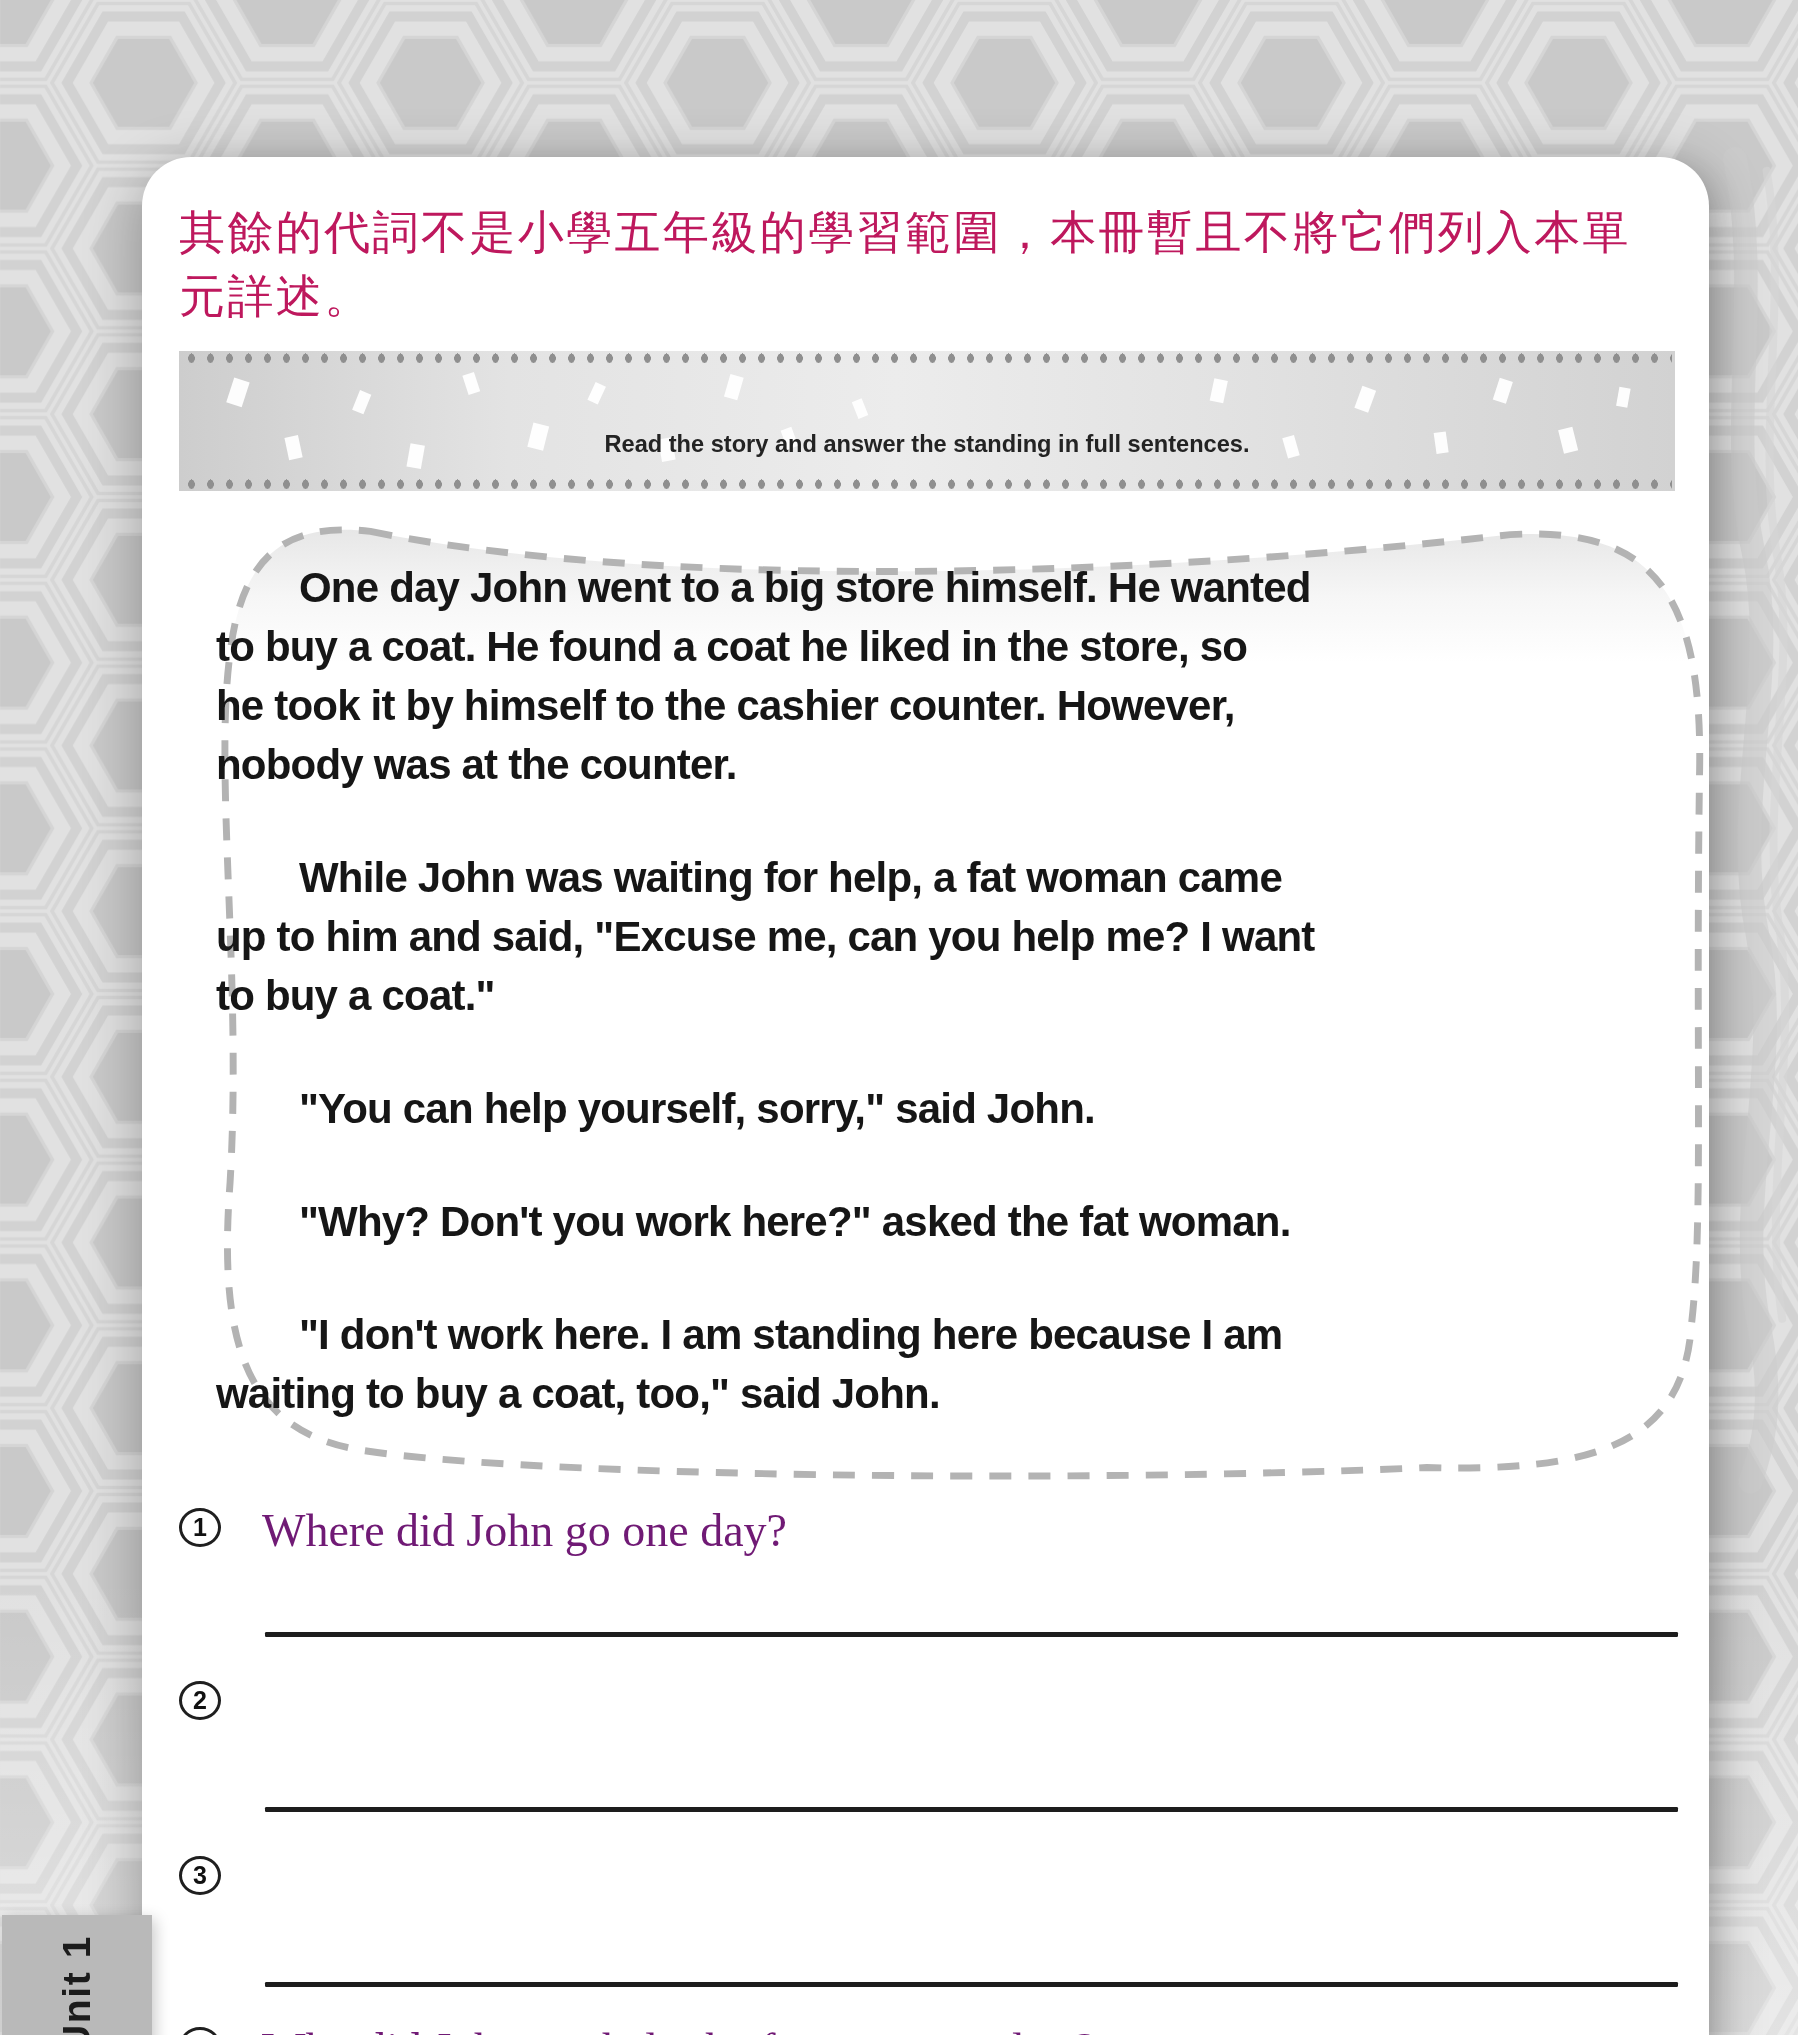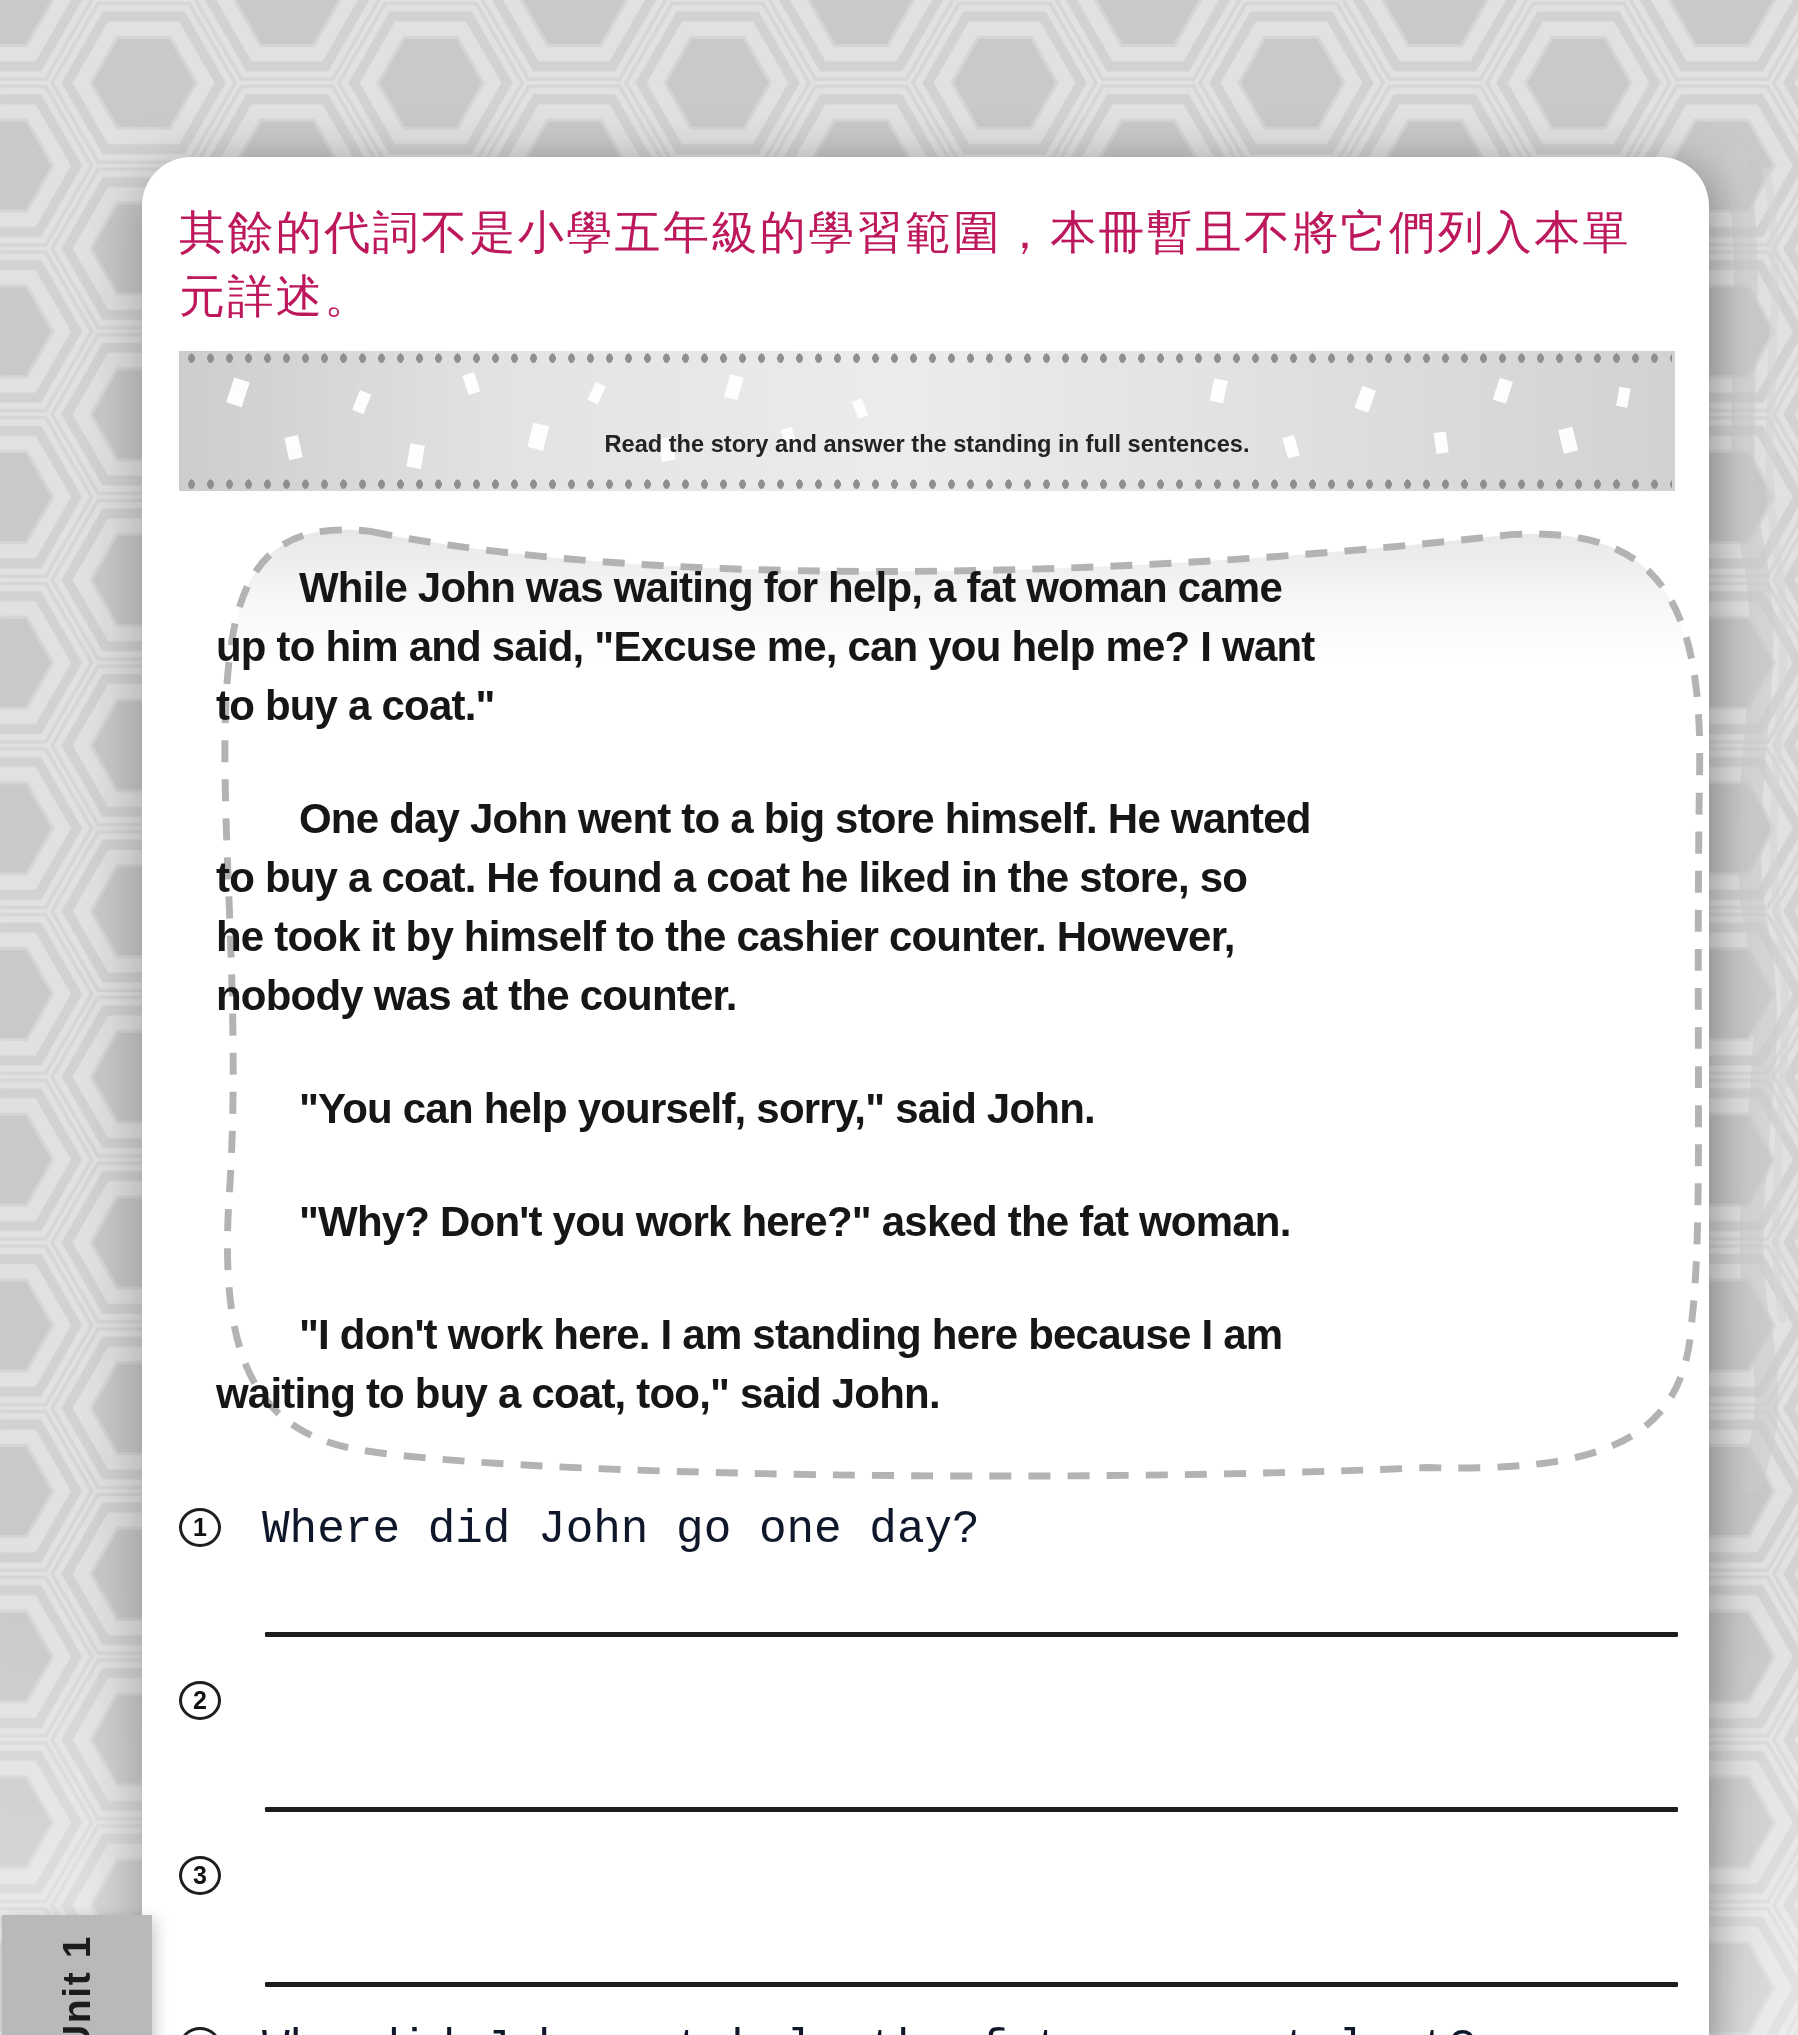--- a/index.html
+++ b/index.html
@@ -77,22 +77,22 @@
 
   
   .question{position:absolute;left:179px;width:1531px;display:flex;align-items:flex-start;z-index:2;}
   .qnum{
     flex:0 0 auto;width:42px;height:39px;margin-top:3.3px;
     border:3.7px solid #1f1f1f;border-radius:50%;
     display:flex;align-items:center;justify-content:center;
     font-weight:700;font-size:25px;color:#111;
   }
   .qtext{
-    margin-left:41px;font-family:Liberation Mono, monospace;
-    font-size:46px;line-height:51px;color:#0f172a;
+    margin-left:41px;font-family:Liberation Serif, serif;
+    font-size:46px;line-height:51px;color:#701a75;
   }
   .q1{top:1505px;} .q2{top:1678px;} .q3{top:1853px;} .q4{top:2024px;}
   .answer-line{
     position:absolute;left:265px;width:1413px;height:5.3px;border-radius:1.2px;
     background:var(--line-black);z-index:2;
   }
   .a1{top:1632px;} .a2{top:1807px;} .a3{top:1982px;}
 
   
   .unit-tab{
@@ -186,27 +186,27 @@
              C 1100,180 2200,180 3270,58
              C 3620,38 3745,200 3735,650
              C 3725,1350 3745,1750 3715,2000
              C 3695,2300 3465,2360 3065,2350
              C 2165,2390 865,2370 465,2310
              C 165,2270 95,2050 125,1650
              C 155,1150 85,650 125,350
              C 155,100 270,28 470,50 Z" fill="url(#storyFill)" stroke="#b3b3b3" stroke-width="17" stroke-dasharray="54 42"></path>
   </svg>
   <div class="story-text">
-    <p>While John was waiting for help, a fat woman came
-up to him and said, "Excuse me, can you help me? I want
-to buy a coat."</p>
     <p>One day John went to a big store himself. He wanted
 to buy a coat. He found a coat he liked in the store, so
 he took it by himself to the cashier counter. However,
 nobody was at the counter.</p>
+    <p>While John was waiting for help, a fat woman came
+up to him and said, "Excuse me, can you help me? I want
+to buy a coat."</p>
     <p>"You can help yourself, sorry," said John.</p>
     <p>"Why? Don't you work here?" asked the fat woman.</p>
     <p>"I don't work here. I am standing here because I am
 waiting to buy a coat, too," said John.</p>
   </div>
 
   <div class="question q1">
     <span class="qnum">1</span>
     <span class="qtext">Where did John go one day?</span>
   </div>

